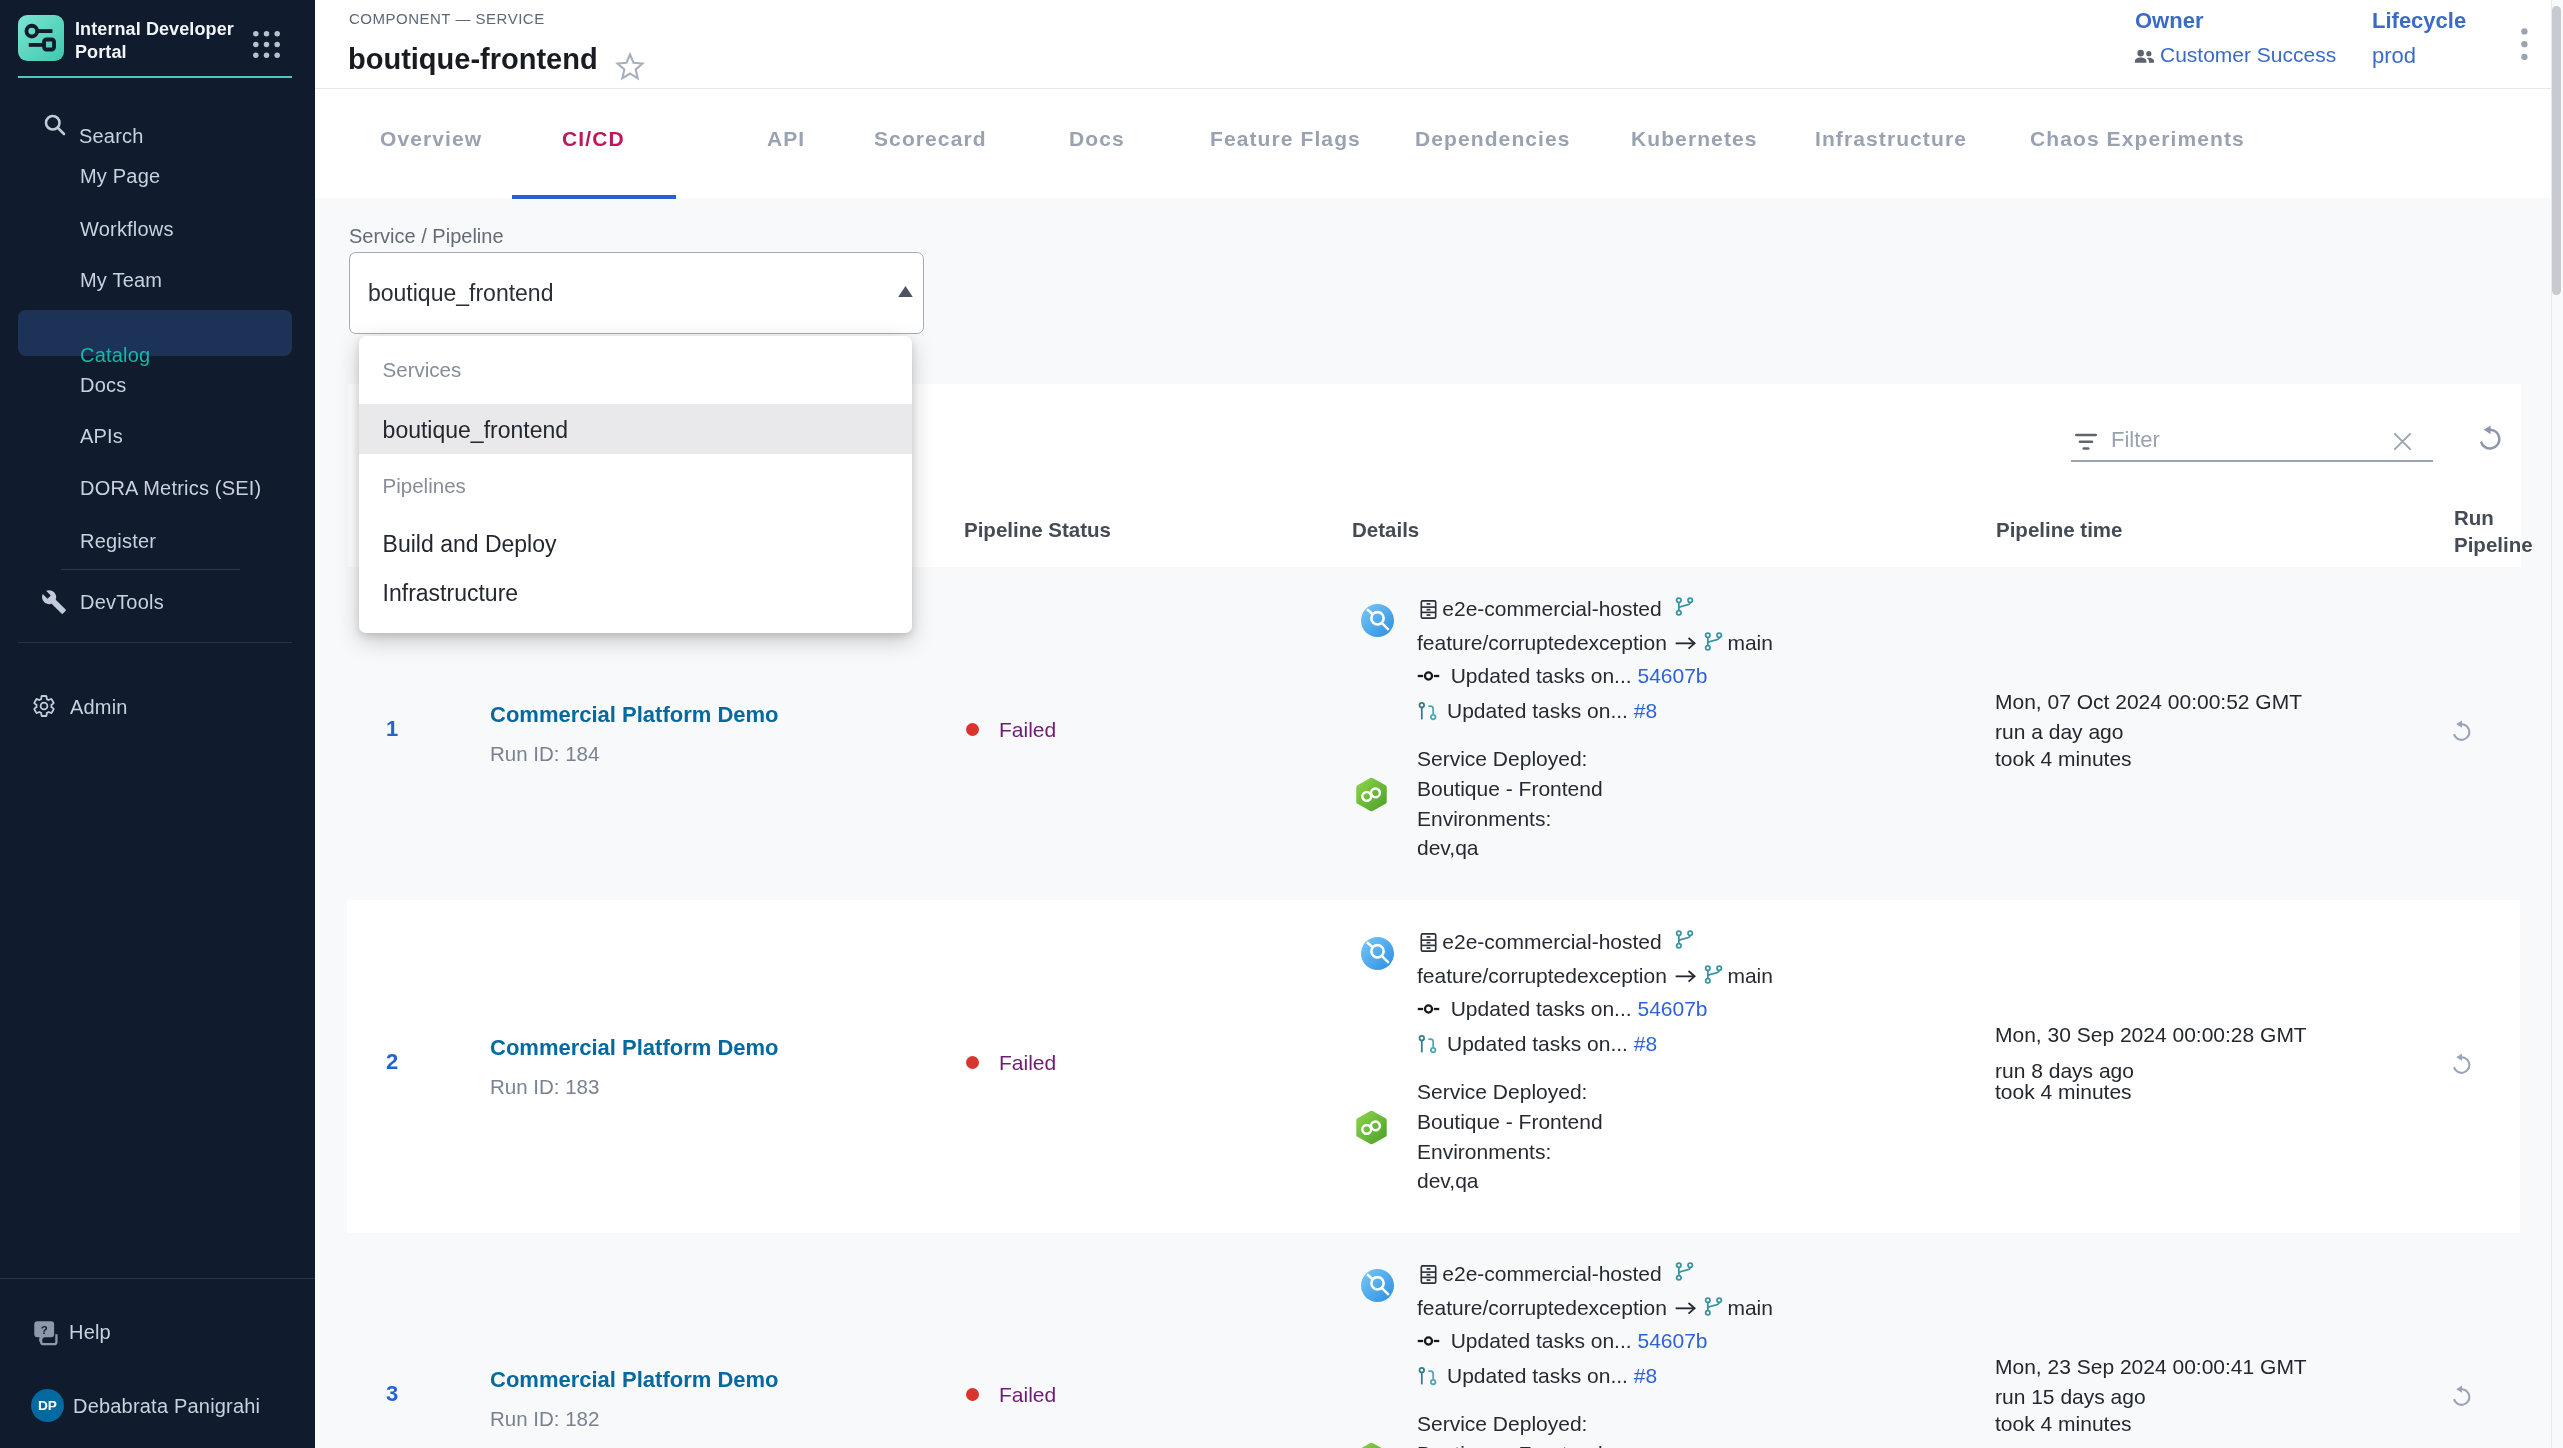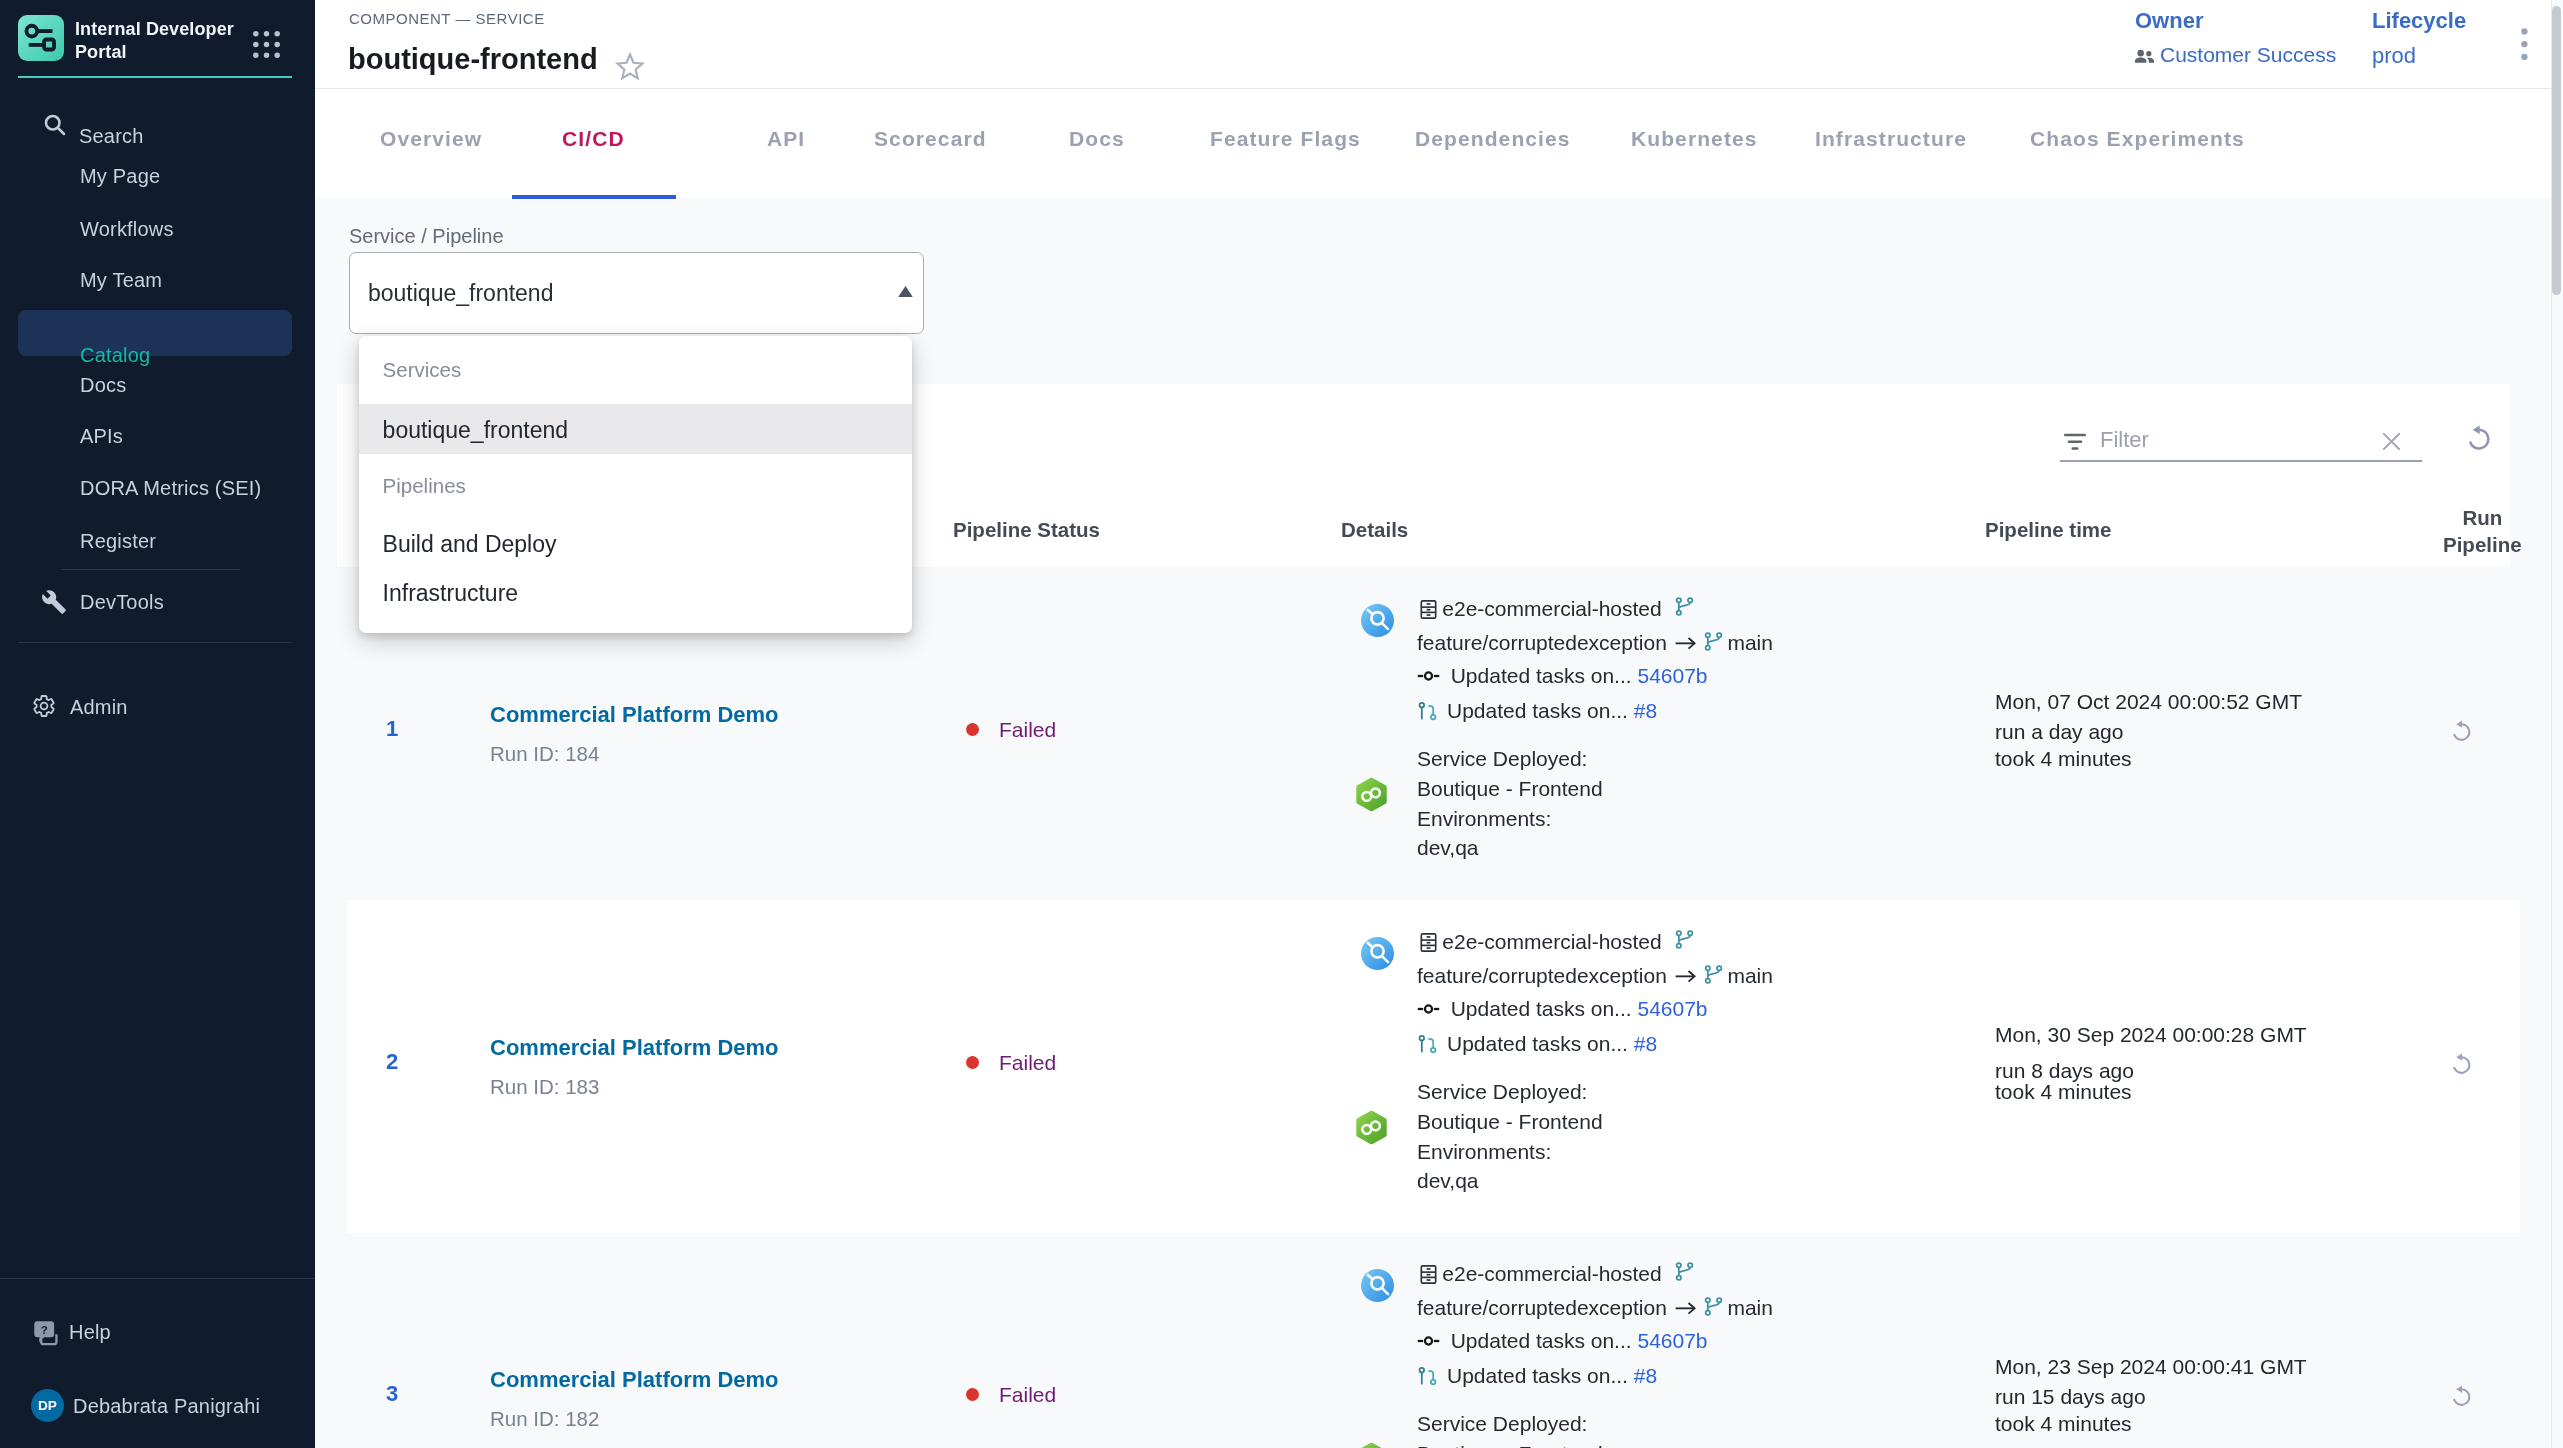--- a/index.html
+++ b/index.html
@@ -13,21 +13,21 @@
 #catalog-pill { position:absolute; left:18px; top:310px; width:274px; height:46px; background:#1c3357; border-radius:7.6px; }
 
 
 #header { position:absolute; left:315px; top:0; width:2248px; height:89px; background:#fff; border-bottom:0.8px solid #e4e7ec; }
 #tabs { position:absolute; left:315px; top:89px; width:2248px; height:109px; background:#fff; }
 .tab { position:absolute; top:38px; font-size:21px; font-weight:bold; color:#9aa2b1; letter-spacing:1.1px; }
 .tab.active { color:#be185d; }
 #tab-underline { position:absolute; left:197px; top:106px; width:164px; height:3.8px; background:#2e5bd7; }
 
 
-#whiteband { position:absolute; left:337px; top:384px; width:2173px; height:183px; background:#fff;text-align:center; }
+#whiteband { position:absolute; left:348px; top:384px; width:2173px; height:183px; background:#fff; }
 .row { position:absolute; left:347px; width:2173px; height:333px; }
 .row .num { position:absolute; left:30px; top:149px; width:30px; text-align:center; font-size:22px; font-weight:bold; color:#2563d0; }
 .row .title { position:absolute; left:143px; top:135px; font-size:22px; font-weight:bold; color:#0369a1; }
 .row .runid { position:absolute; left:143px; top:175px; font-size:20.5px; color:#7a828f; }
 .row .dot { position:absolute; left:619px; top:156px; width:13px; height:13px; border-radius:50%; background:#d9342e; }
 .row .failed { position:absolute; left:652px; top:151px; font-size:21px; font-weight:500; color:#701a75; }
 .dline { position:absolute; left:1070px; height:30px; display:flex; align-items:center; font-size:21px; color:#262a31; white-space:nowrap; }
 .dline .lnk { color:#2e63d8; }
 .tline { position:absolute; left:1648px; font-size:21px; color:#23272e; white-space:nowrap; }
 

